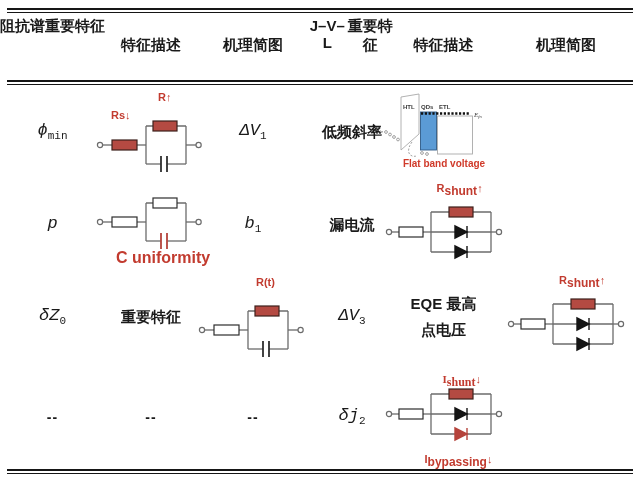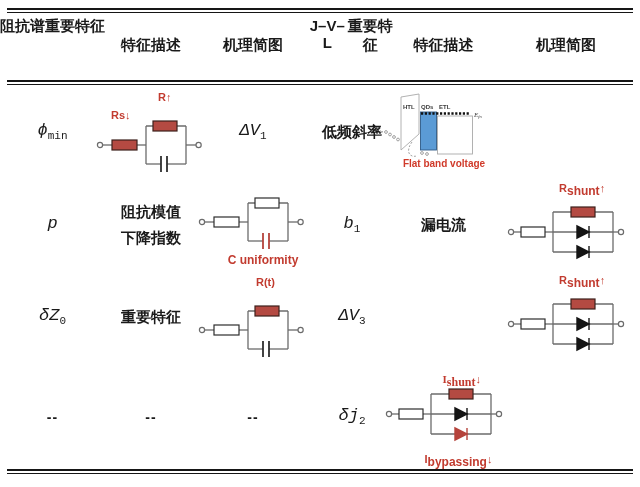--- a/index.html
+++ b/index.html
@@ -35,21 +35,21 @@
   .comp{stroke:#2e2e2e;stroke-width:1.2;fill:#fff;}
   .comp.red{fill:#b44a42;stroke:#3d201c;}
   .cap{stroke:#2e2e2e;stroke-width:1.8;}
   .cap.red{stroke:#b5433b;}
   .term{stroke:#6b6b6b;stroke-width:1.2;fill:#fff;}
   .dio{fill:#141414;stroke:#141414;stroke-width:1.4;}
   .dio.red{fill:#b5433b;stroke:#b5433b;}
   .clabel{position:absolute;color:#c23b2f;font-weight:700;font-size:11px;
           line-height:12px;white-space:nowrap;}
   .clabel sub{font-size:12px;}
-  .ccaption{position:absolute;color:#c23b2f;font-weight:700;font-size:12px;
+  .ccaption{position:absolute;color:#c23b2f;font-weight:700;font-size:16px;
           white-space:nowrap;}
 
   
   .bdlabel{font-family:"Liberation Sans",sans-serif;font-size:6px;font-weight:600;fill:#3a3a3a;}
   .bde{font-family:"Liberation Serif","DejaVu Serif",serif;font-style:italic;font-size:7px;fill:#3a3a3a;}
   .bdsub{font-size:4.5px;}
   .bdcaption{font-family:"Liberation Sans",sans-serif;font-size:10px;font-weight:700;fill:#d03a2a;}
   .bdline{stroke:#a9a9a9;stroke-width:0.9;fill:#fff;}
   .hole{stroke:#8a8a8a;stroke-width:0.8;fill:none;}
 </style>
@@ -124,24 +124,20 @@
         <text class="bdlabel" x="65" y="19">ETL</text>
         <text class="bde" x="1" y="41"><tspan>E</tspan><tspan class="bdsub" dy="1.5">fp</tspan></text>
         <text class="bde" x="100" y="26.5"><tspan>E</tspan><tspan class="bdsub" dy="1.5">fn</tspan></text>
         <text class="bdcaption" x="70" y="77" text-anchor="middle">Flat band voltage</text>
       </svg>
     </div>
   </div>
 
   <div class="grid r2">
     <div class="sym"><i>p</i><sub></sub></div>
-    <div class="zh">
-        <span>阻抗模值</span>
-        <span>下降指数</span>
-      </div>
 
     <div class="circ" style="width:110px;height:84px;">
       <svg style="top:2px;" width="108" height="66" viewBox="0 0 108 66">
         <line class="wire" x1="6.6" y1="37" x2="16" y2="37"></line>
         <line class="wire" x1="41" y1="37" x2="50" y2="37"></line>
         <line class="wire" x1="50" y1="18" x2="90" y2="18"></line>
         <line class="wire" x1="50" y1="18" x2="50" y2="56"></line>
         <line class="wire" x1="90" y1="18" x2="90" y2="56"></line>
         <line class="wire" x1="50" y1="56" x2="65" y2="56"></line>
         <line class="wire" x1="71" y1="56" x2="90" y2="56"></line>
@@ -207,20 +203,22 @@
         <rect class="comp red" x="57" y="13" width="24" height="10"></rect>
         <line class="cap" x1="65" y1="48" x2="65" y2="64"></line>
         <line class="cap" x1="71" y1="48" x2="71" y2="64"></line>
         <circle class="term" cx="4" cy="37" r="2.6"></circle>
         <circle class="term" cx="102.6" cy="37" r="2.6"></circle>
       </svg>
     </div>
 
     <div class="sym"><i>ΔV</i><sub>3</sub></div>
     <div class="zh">
+        <span>EQE 最高</span>
+        <span>点电压</span>
       </div>
 
     <div class="circ" style="width:118px;height:86px;">
       <span class="clabel" style="left:52px;top:0;"><span>R</span><sub>shunt</sub><span>↑</span></span>
       <svg style="top:18px;" width="118" height="64" viewBox="0 0 118 64">
         <line class="wire" x1="6.6" y1="32" x2="14" y2="32"></line>
         <line class="wire" x1="38" y1="32" x2="46" y2="32"></line>
         <rect class="comp" x="14" y="27" width="24" height="10"></rect>
         <line class="wire" x1="46" y1="12" x2="106" y2="12"></line>
         <line class="wire" x1="46" y1="52" x2="106" y2="52"></line>

